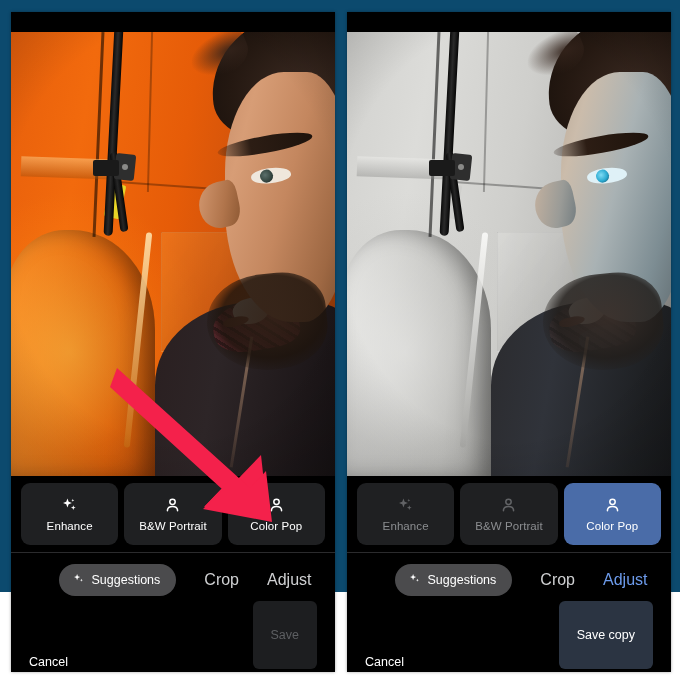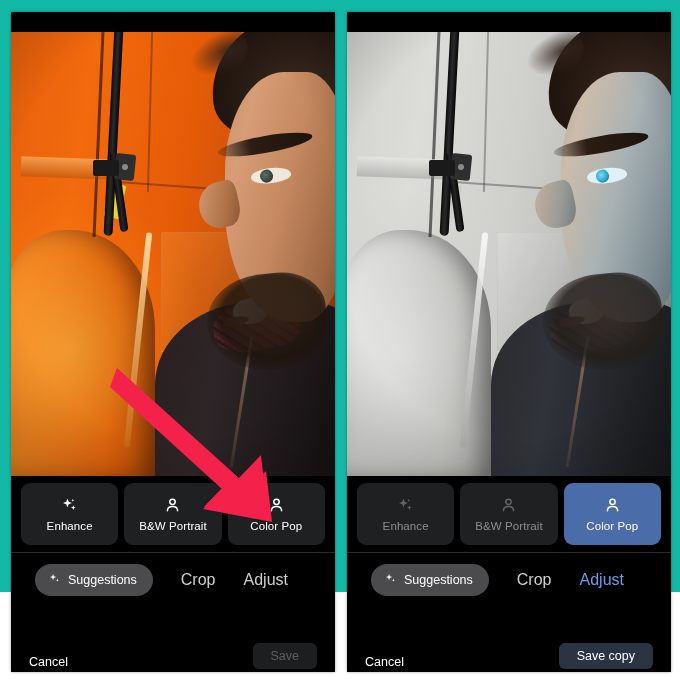--- a/index.html
+++ b/index.html
@@ -5,21 +5,21 @@
   * { box-sizing: border-box; margin: 0; padding: 0; }
   html, body {
     width: 680px; height: 684px;
     background: #ffffff;
     font-family: "Liberation Sans", sans-serif;
     overflow: hidden;
   }
   .stage {
     position: relative;
     width: 680px; height: 592px;
-    background: #14b8a6;
+    background: #0c4a6e;
   }
 
   
   .phone {
     position: absolute;
     top: 12px;
     width: 324px;
     height: 660px;
     background: #000000;
     overflow: hidden;
@@ -302,20 +302,21 @@
   .card svg { display: block; }
 
   .divider { height: 1px; background: #2b2b2d; }
 
   
   .tabs {
     height: 54px;
     background: #000;
     display: flex;
     align-items: center;
+    justify-content: center;
     gap: 28px;
     overflow: hidden;
     padding-left: 24px;
   }
   .chip {
     display: flex;
     align-items: center;
     gap: 7px;
     background: #4b4b4d;
     color: #ffffff;
@@ -337,21 +338,21 @@
     background: #000;
     display: flex;
     align-items: flex-end;
     justify-content: space-between;
     padding: 0 18px;
   }
   .cancel { color: #ffffff; font-size: 12.5px; }
   .primary {
     font-size: 12.5px;
     border-radius: 6px;
-    padding: 6px 18px;
+    padding: 27px 18px;
     white-space: nowrap;
   }
   .primary.disabled { background: #1d1e20; color: #5d5f62; }
   .primary.enabled  { background: #2b3442; color: #ffffff; }
 
   
   .home-wrap {
     height: 24px; background: #000;
     display: flex; align-items: center; justify-content: center;
   }

